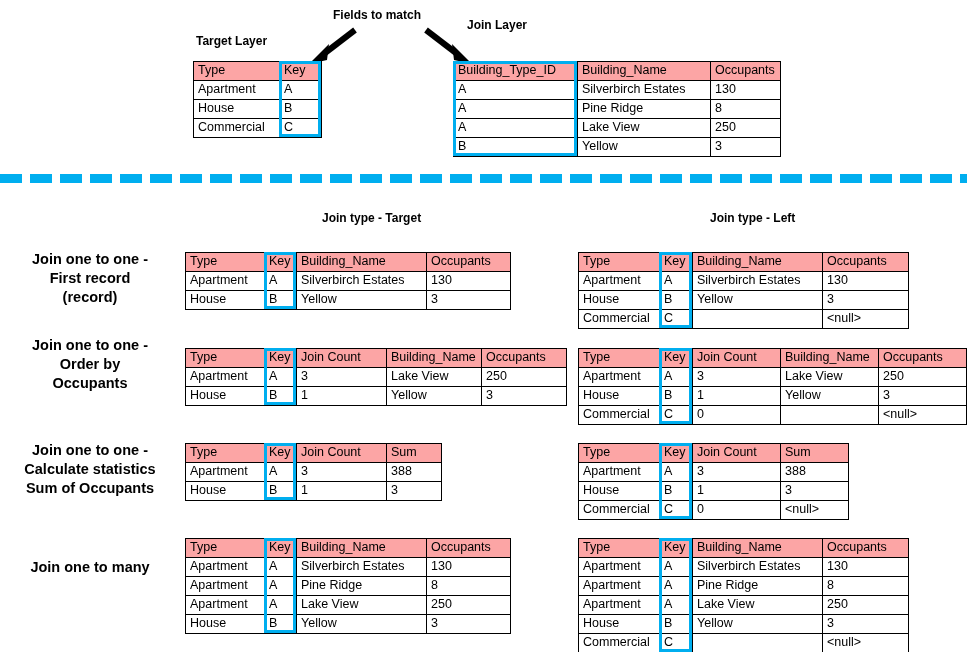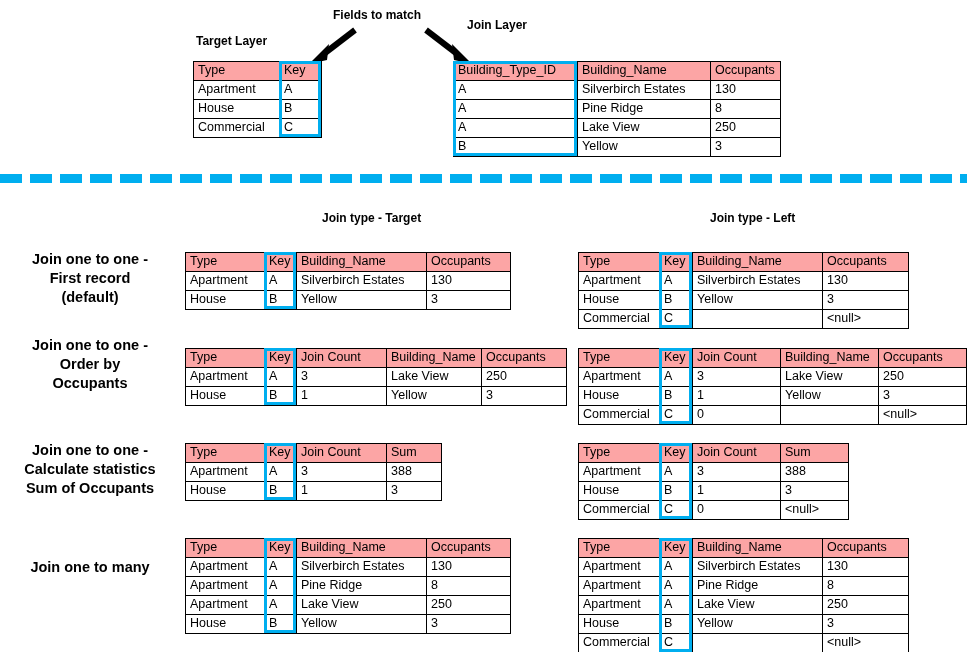--- a/index.html
+++ b/index.html
@@ -180,21 +180,21 @@
 </div>
 
 <div class="divider"></div>
 
 <div class="abs hdr" style="left:322px; top:209px;">Join type - Target</div>
 <div class="abs hdr" style="left:710px; top:209px;">Join type - Left</div>
 
 <div class="abs row-label" style="left:0px; top:250px;">
   <div>Join one to one -</div>
   <div>First record</div>
-  <div>(default)</div>
+  <div>(record)</div>
 </div>
 
 <div class="abs" style="left:185px; top:252px;">
   <table class="dt">
       <colgroup>
         <col style="width: 79px;">
         <col style="width: 32px;">
         <col style="width: 130px;">
         <col style="width: 84px;">
       </colgroup>

